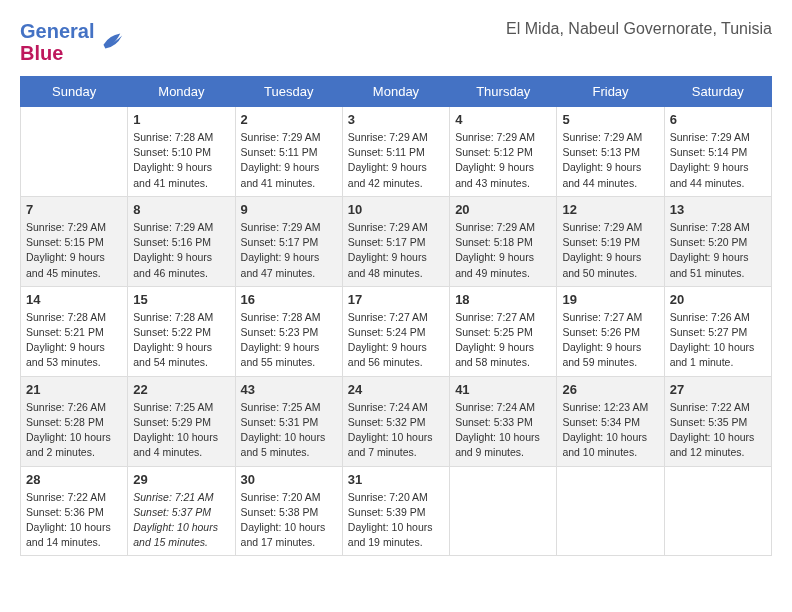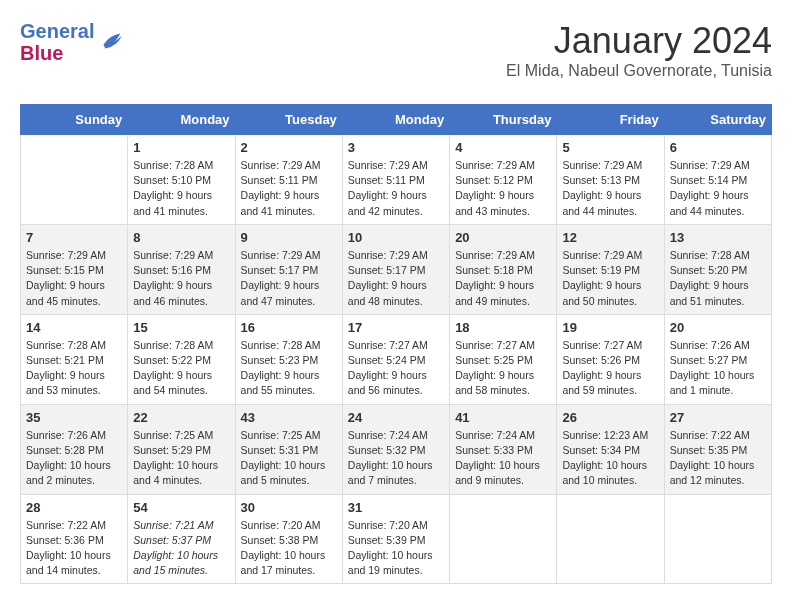--- a/index.html
+++ b/index.html
@@ -7,21 +7,21 @@
       font-family: Arial, sans-serif;
       background: #fff;
       width: 792px;
       min-height: 612px;
       padding: 20px;
     }
     .header {
       display: flex;
       justify-content: space-between;
       align-items: flex-start;
-      margin-bottom: 24px;
+      margin-bottom: 12px;
     }
     .logo {
       display: flex;
       align-items: center;
     }
     .logo-text {
       font-size: 20px;
       font-weight: bold;
       color: #333;
       line-height: 1.1;
@@ -51,23 +51,23 @@
       width: 100%;
       border-collapse: collapse;
       font-size: 11px;
     }
     thead tr {
       background-color: #4472c4;
       color: #fff;
     }
     thead th {
       padding: 7px 5px;
-      text-align: right;
+      text-align: center;
       font-size: 13px;
-      font-weight: bold;
+      font-weight: normal;
       border: 1px solid #4472c4;
     }
     tbody tr {
       border-bottom: 1px solid #ccc;
     }
     tbody tr:nth-child(odd) {
       background: #fff;
     }
     tbody tr:nth-child(even) {
       background: #f2f2f2;
@@ -103,21 +103,20 @@
           <span>General</span><br>
           <span style="color:#be185d;">Blue</span>
         </div>
         <svg class="logo-bird" viewBox="0 0 30 30" xmlns="http://www.w3.org/2000/svg">
           <path d="M8 18 Q14 8 26 6 Q22 14 18 16 Q24 12 28 8 Q22 20 10 22 Z" fill="#4472c4"></path>
         </svg>
       </div>
     </div>
   </div>
   <div class="title-block">
-    <h1>January 2024</h1>
     <h2>El Mida, Nabeul Governorate, Tunisia</h2>
   </div>
 </div>
 
 <table>
   <thead>
     <tr>
     <th>Sunday</th>
         <th>Monday</th>
         <th>Tuesday</th>
@@ -270,21 +269,21 @@
         <td>
           <span class="day-num">20</span>
           <div class="day-info" style="white-space: pre-line;">Sunrise: 7:26 AM
 Sunset: 5:27 PM
 Daylight: 10 hours
 and 1 minute.</div>
         </td>
       </tr>
       <tr>
         <td>
-          <span class="day-num">35</span>
+          <span class="day-num">21</span>
           <div class="day-info" style="white-space: pre-line;">Sunrise: 7:26 AM
 Sunset: 5:28 PM
 Daylight: 10 hours
 and 2 minutes.</div>
         </td>
         <td>
           <span class="day-num">22</span>
           <div class="day-info" style="white-space: pre-line;">Sunrise: 7:25 AM
 Sunset: 5:29 PM
 Daylight: 10 hours
@@ -328,21 +327,21 @@
       </tr>
       <tr>
         <td>
           <span class="day-num">28</span>
           <div class="day-info" style="white-space: pre-line;">Sunrise: 7:22 AM
 Sunset: 5:36 PM
 Daylight: 10 hours
 and 14 minutes.</div>
         </td>
         <td>
-          <span class="day-num">54</span>
+          <span class="day-num">29</span>
           <div class="day-info" style="white-space: pre-line; font-style: italic;">Sunrise: 7:21 AM
 Sunset: 5:37 PM
 Daylight: 10 hours
 and 15 minutes.</div>
         </td>
         <td>
           <span class="day-num">30</span>
           <div class="day-info" style="white-space: pre-line;">Sunrise: 7:20 AM
 Sunset: 5:38 PM
 Daylight: 10 hours

